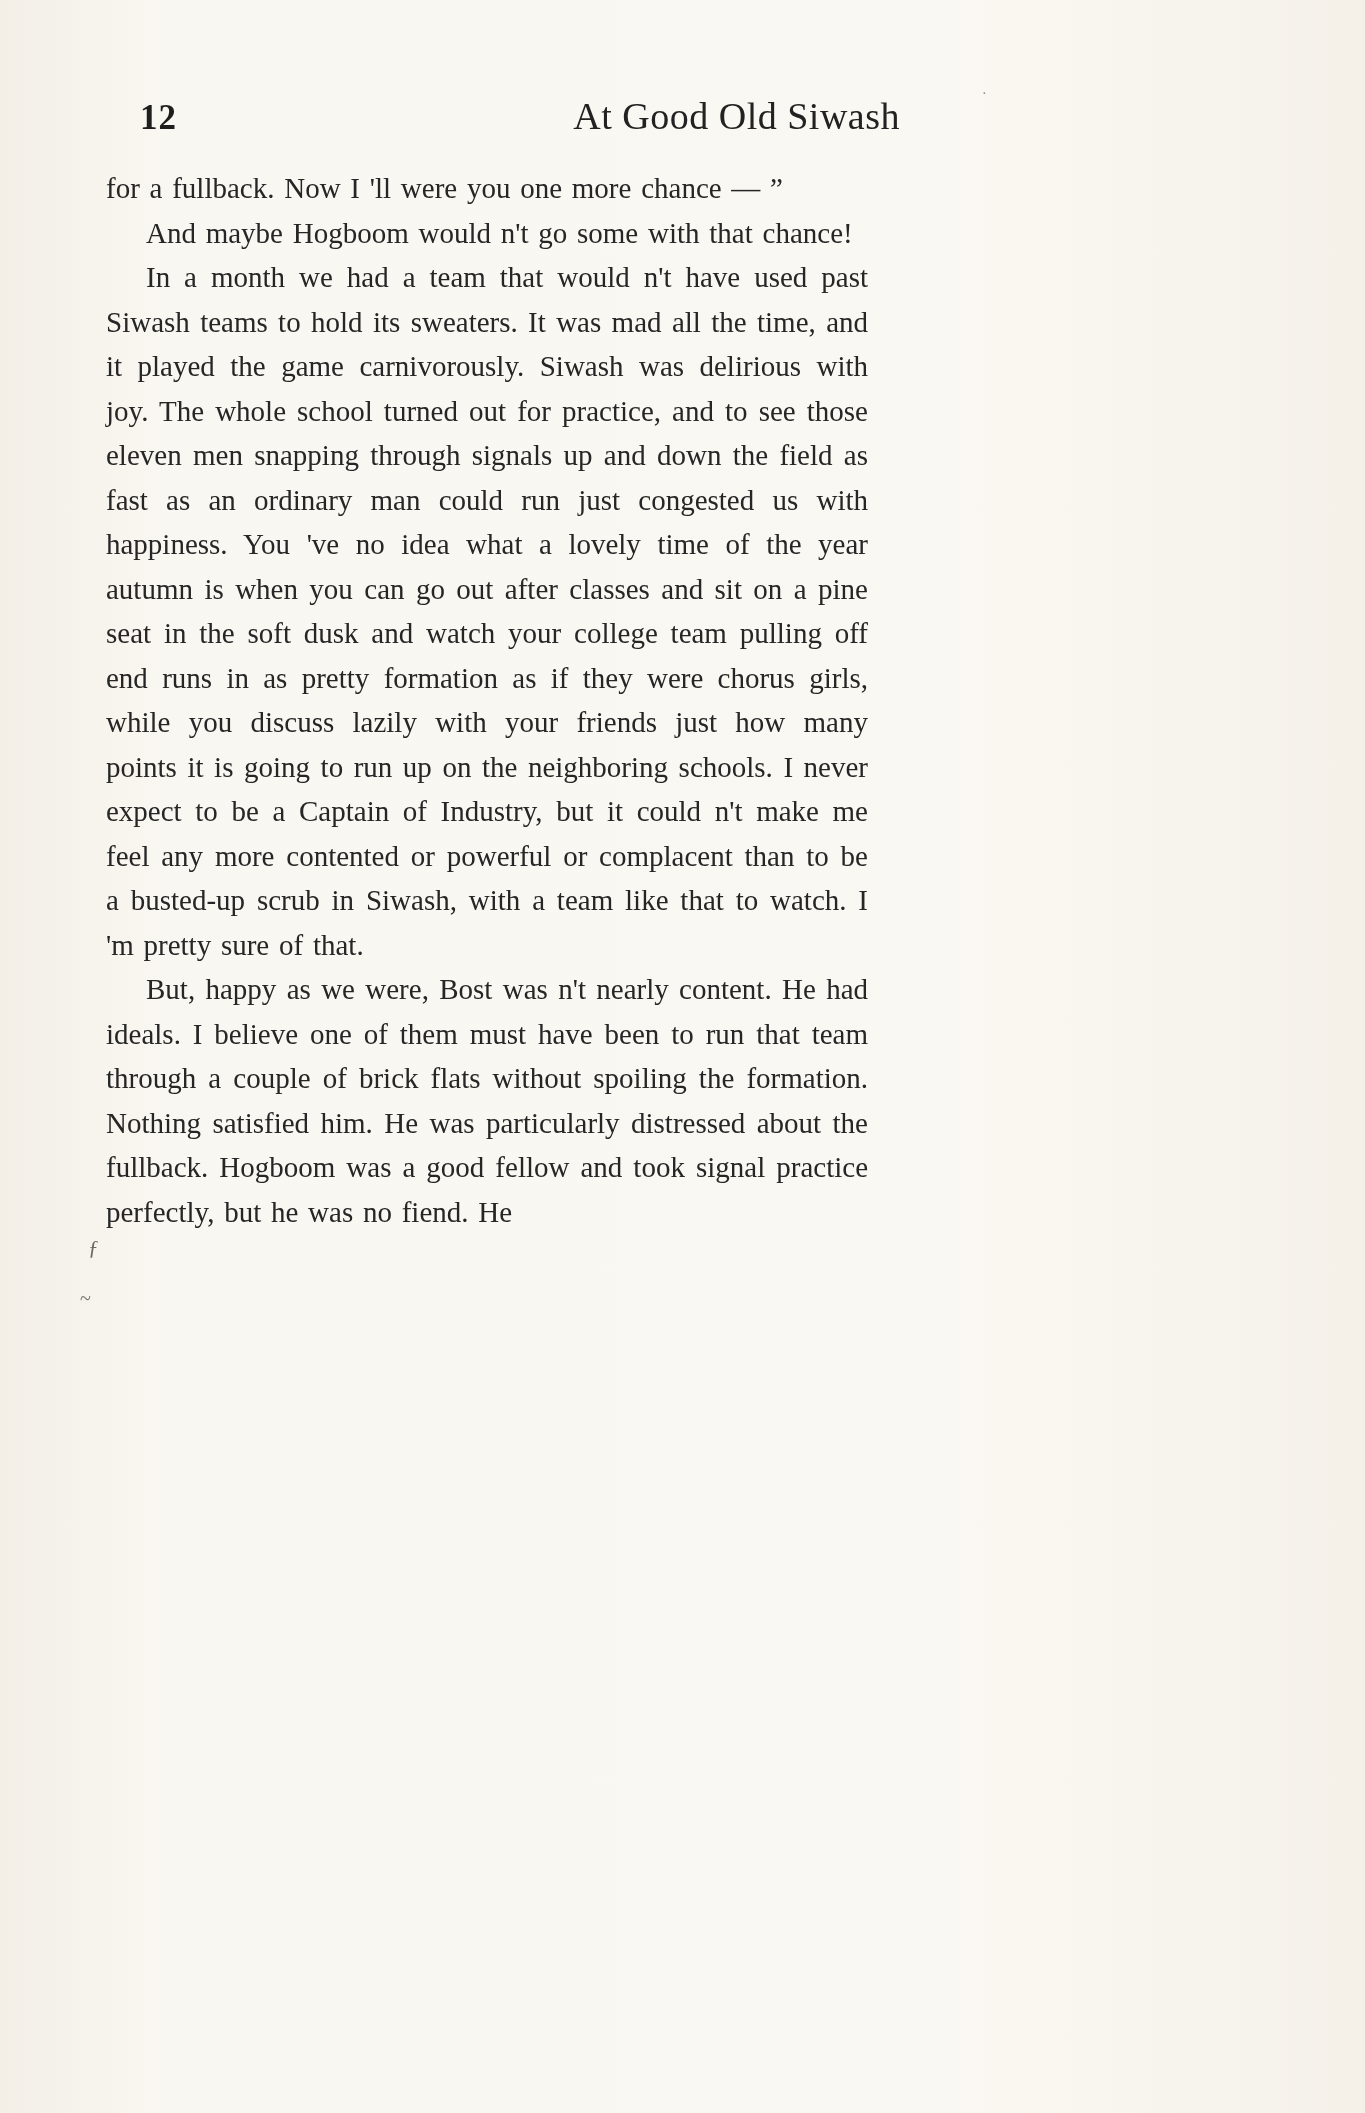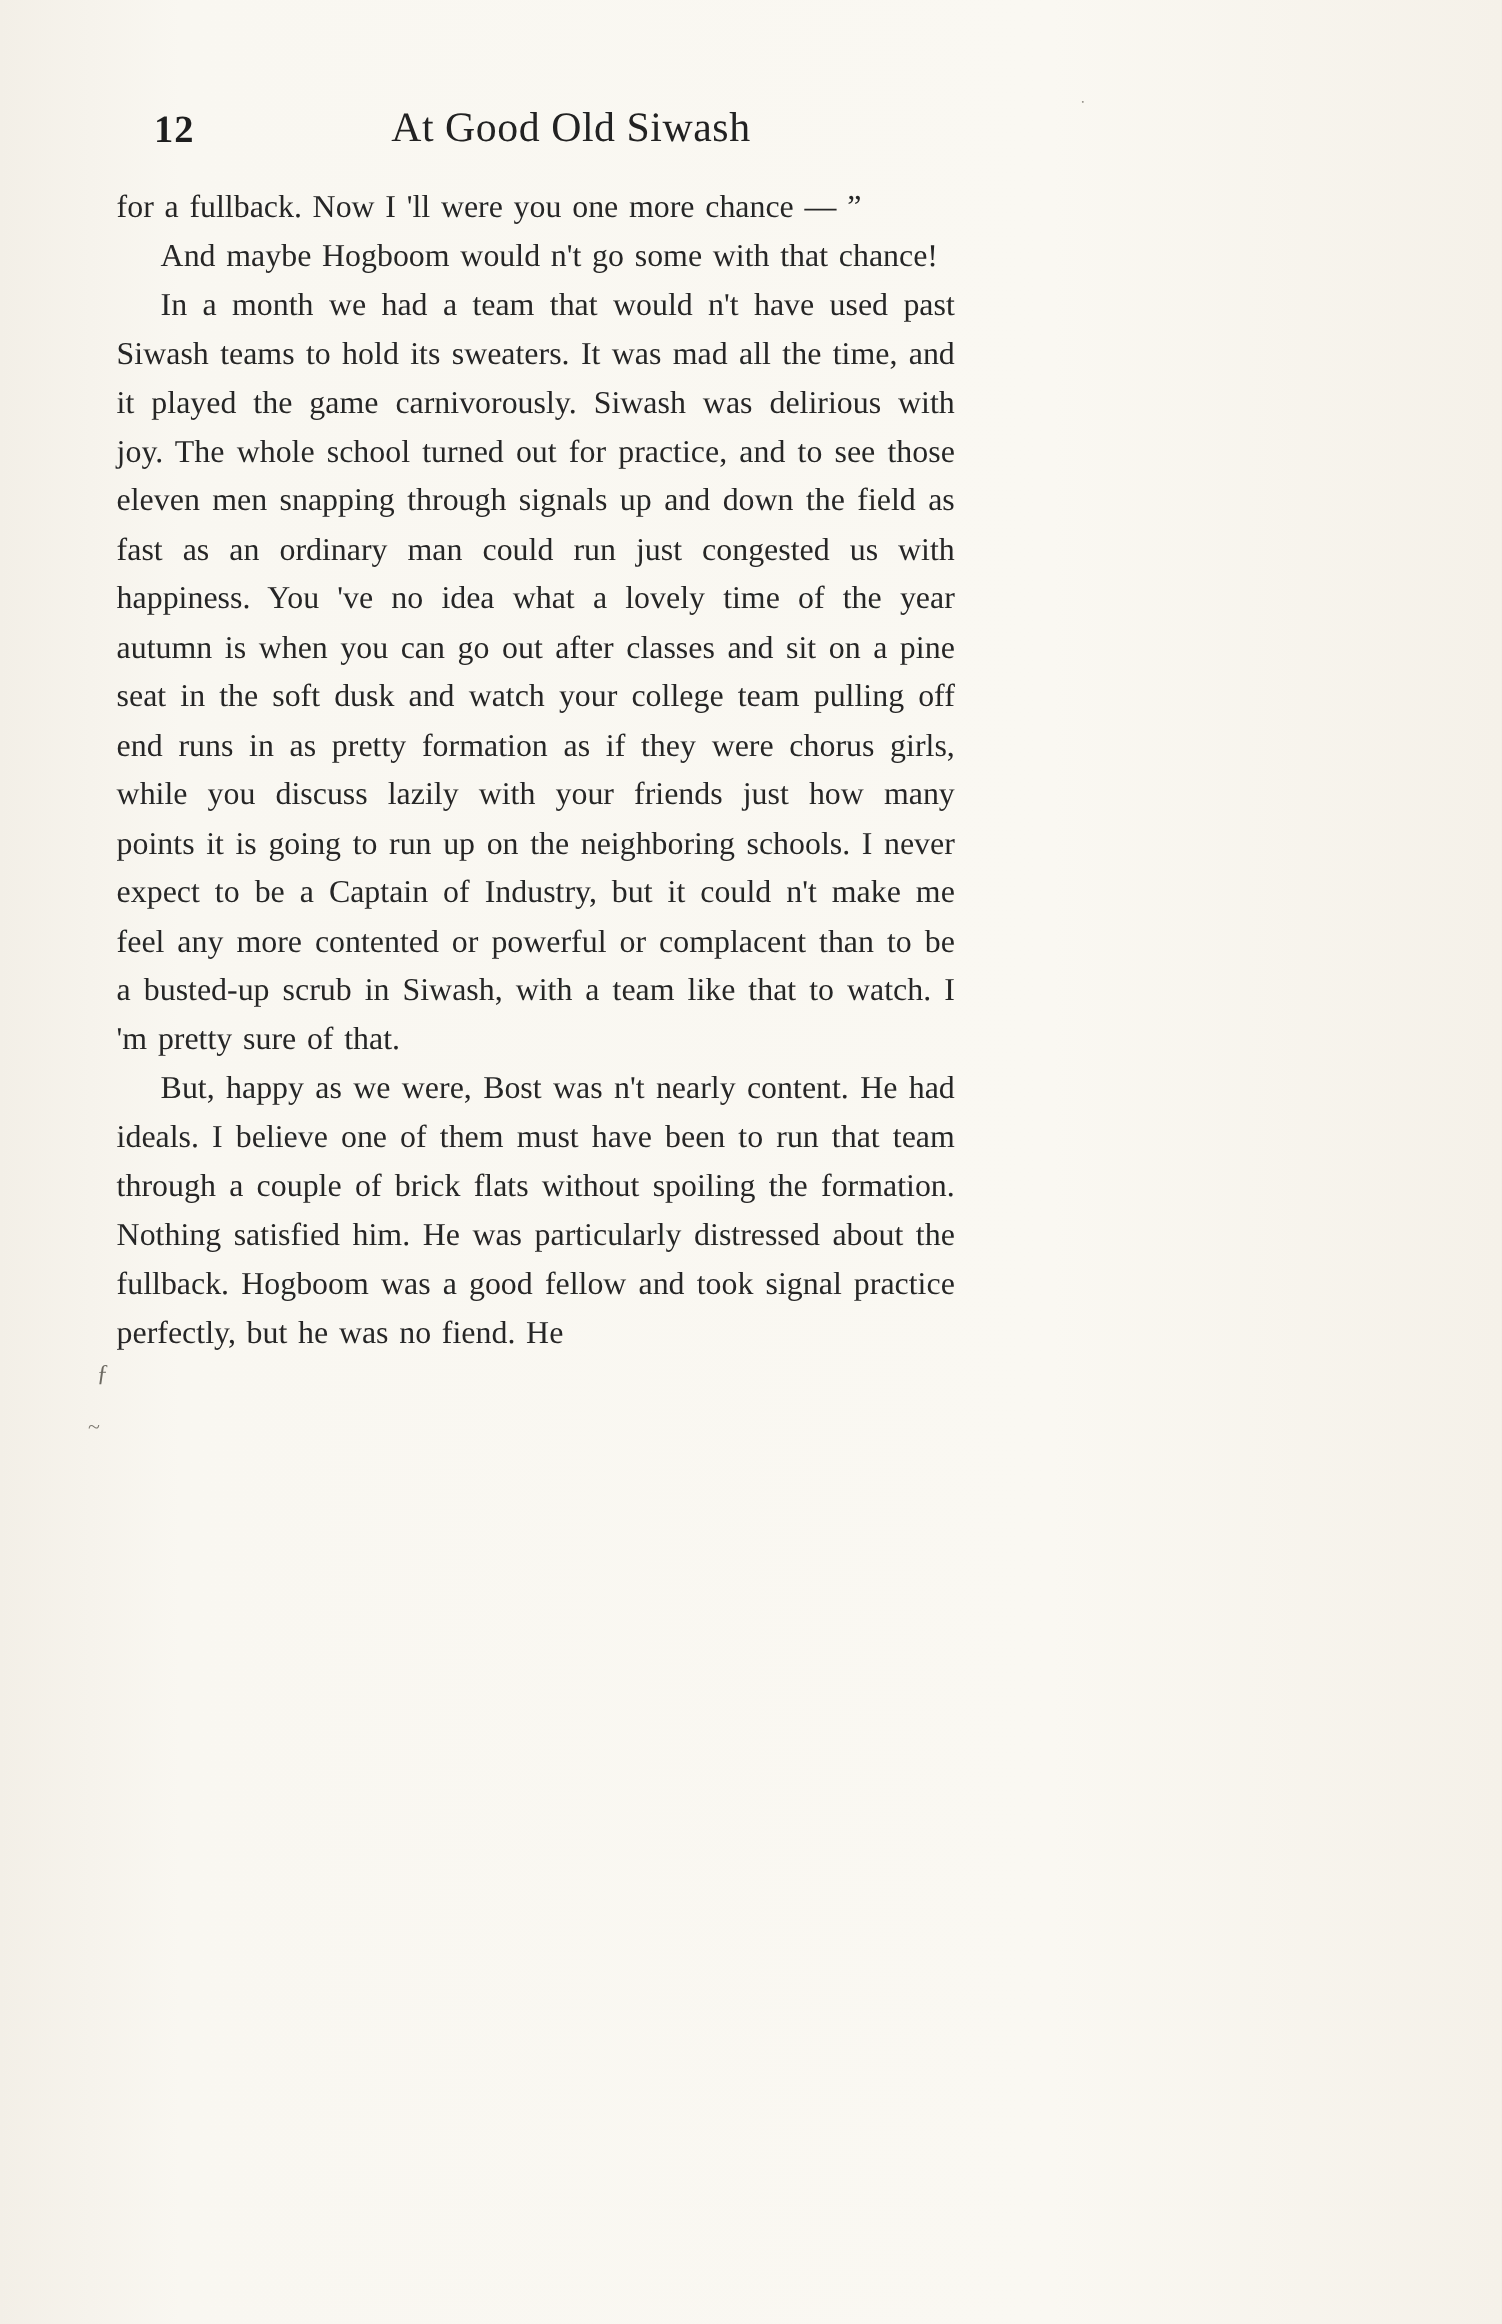--- a/index.html
+++ b/index.html
@@ -32,21 +32,21 @@
     position: absolute;
     left: 2px;
     top: 4px;
     font-size: 35px;
     font-weight: 600;
     letter-spacing: 1px;
     color: #1e1e1e;
   }
   .book-title {
     display: block;
-    text-align: center;
+    text-align: right;
     font-size: 38px;
     font-weight: 400;
     letter-spacing: 0.5px;
     color: #222;
   }
   .body-text {
     position: absolute;
     top: 166px;
     left: 106px;
     width: 762px;

